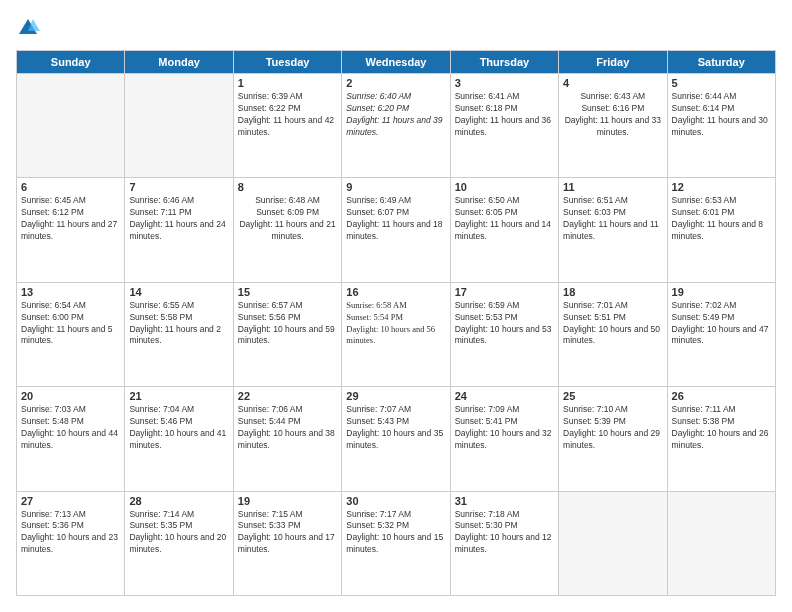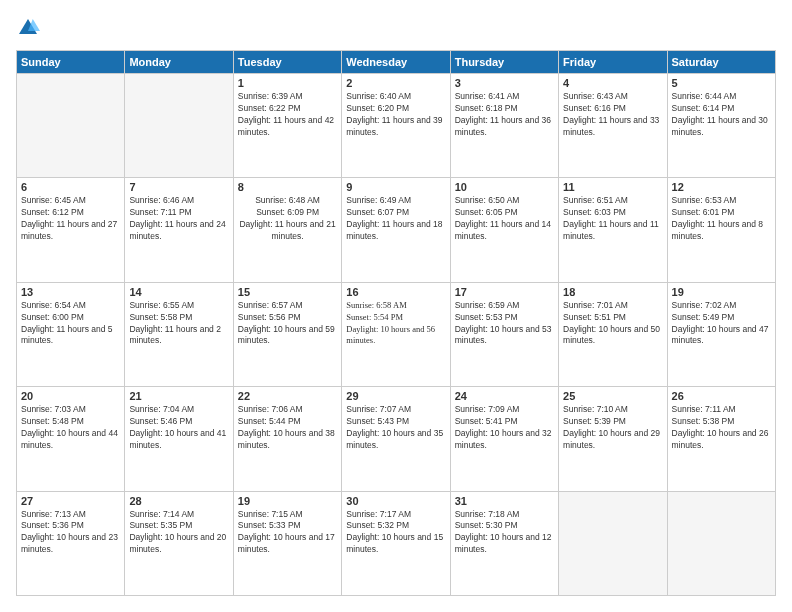--- a/index.html
+++ b/index.html
@@ -58,21 +58,21 @@
       width: 100%;
       border-collapse: collapse;
       flex: 1;
     }
     .calendar th {
       background: #1a6faf;
       color: #fff;
       font-size: 11px;
       font-weight: bold;
       padding: 5px 4px;
-      text-align: left;
+      text-align: center;
       border: 1px solid #ccc;
     }
     .calendar td {
       border: 1px solid #ccc;
       vertical-align: top;
       padding: 3px 4px;
       width: calc(100%/7);
       font-size: 9px;
       color: #333;
       background: #fff;
@@ -135,33 +135,33 @@
           <td class="empty"></td>
           <td class="empty"></td>
           <td>
             <div class="day-number">1</div>
             <div class="day-detail" style="white-space: pre-line;">Sunrise: 6:39 AM
 Sunset: 6:22 PM
 Daylight: 11 hours and 42 minutes.</div>
           </td>
           <td>
             <div class="day-number">2</div>
-            <div class="day-detail" style="white-space: pre-line;">Sunrise: 6:40 AM
+            <div class="day-detail" style="white-space: pre-line; font-style: italic;">Sunrise: 6:40 AM
 Sunset: 6:20 PM
 Daylight: 11 hours and 39 minutes.</div>
           </td>
           <td>
             <div class="day-number">3</div>
             <div class="day-detail" style="white-space: pre-line;">Sunrise: 6:41 AM
 Sunset: 6:18 PM
 Daylight: 11 hours and 36 minutes.</div>
           </td>
           <td>
             <div class="day-number">4</div>
-            <div class="day-detail" style="white-space: pre-line;">Sunrise: 6:43 AM
+            <div class="day-detail" style="white-space: pre-line; text-align: center;">Sunrise: 6:43 AM
 Sunset: 6:16 PM
 Daylight: 11 hours and 33 minutes.</div>
           </td>
           <td>
             <div class="day-number">5</div>
             <div class="day-detail" style="white-space: pre-line;">Sunrise: 6:44 AM
 Sunset: 6:14 PM
 Daylight: 11 hours and 30 minutes.</div>
           </td>
         </tr>

